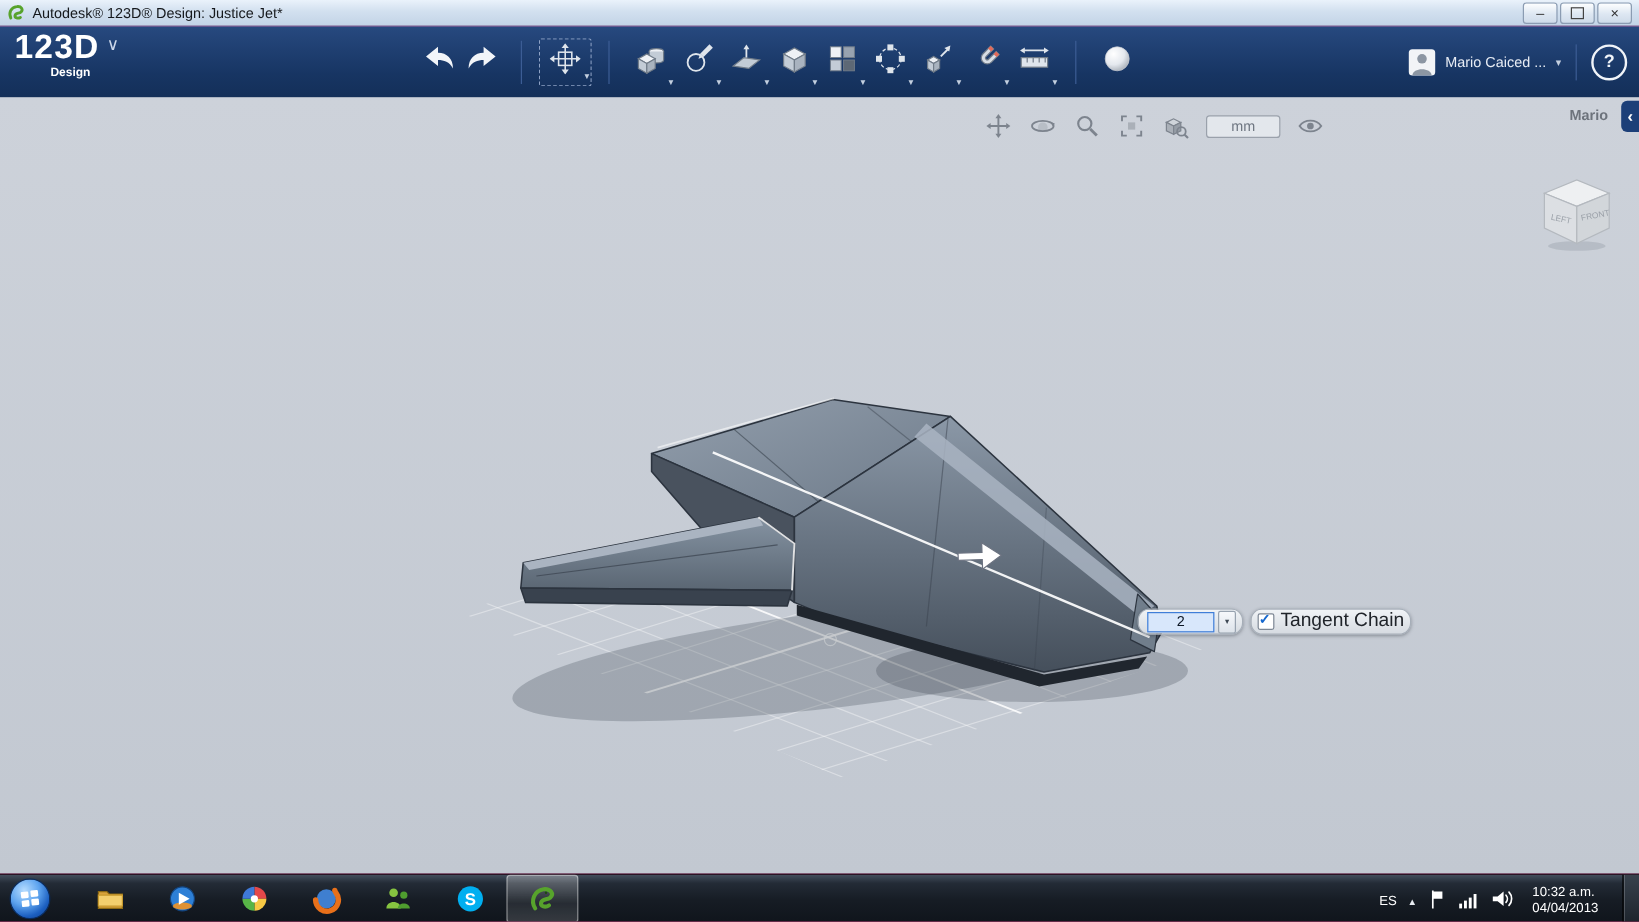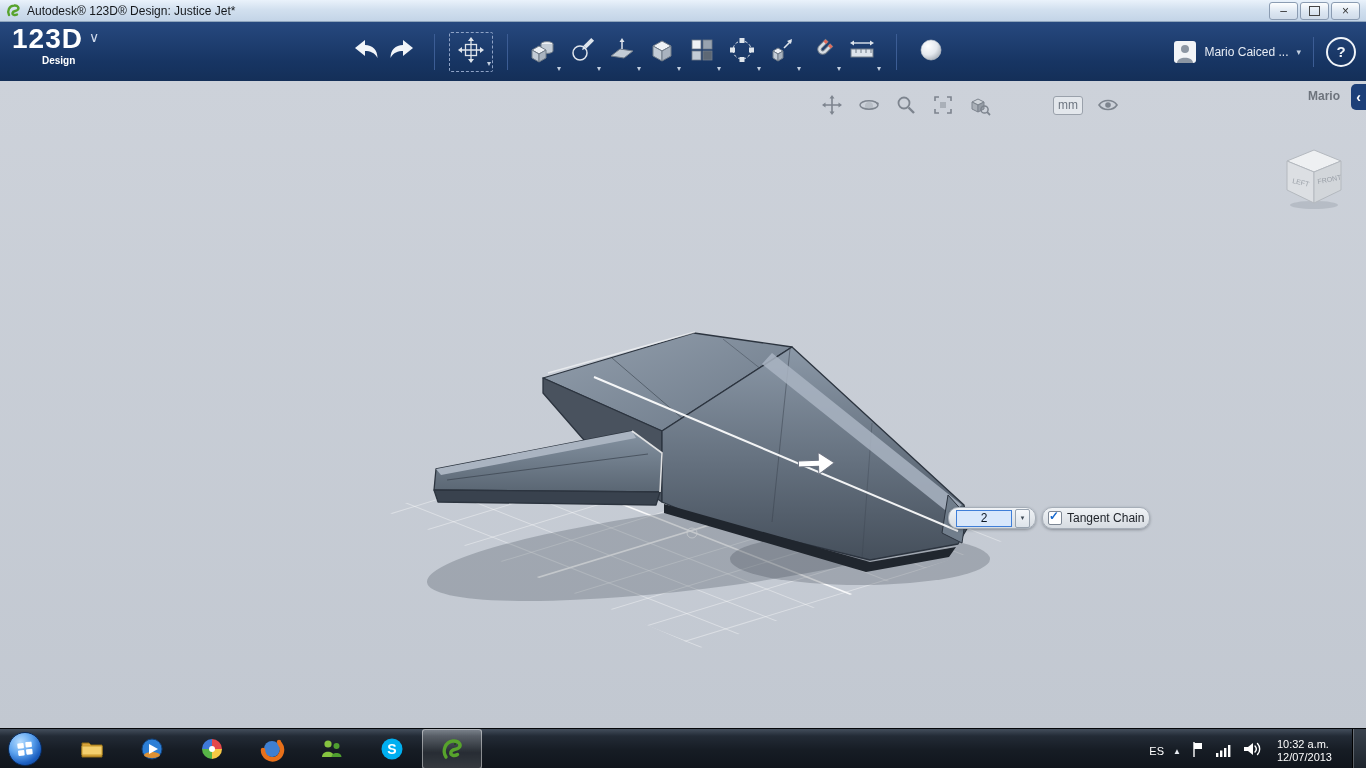--- a/index.html
+++ b/index.html
@@ -38,38 +38,38 @@
   .usep{width:1px;height:30px;background:#3c5d95;margin:0 4px;}
   .helpbtn{width:26px;height:26px;border:2px solid #f0f4f9;border-radius:50%;display:flex;align-items:center;justify-content:center;
     color:#f0f4f9;font-size:15px;font-weight:bold;cursor:pointer;}
 
   
   .viewport{position:absolute;top:81px;left:0;right:0;height:647px;
     background:linear-gradient(#cdd2da,#c2c8d1);overflow:hidden;}
   .scene{position:absolute;left:0;top:0;}
   .navbar{position:absolute;left:820px;top:12px;display:flex;align-items:center;gap:13px;}
   .navico{width:24px;height:24px;display:flex;align-items:center;justify-content:center;cursor:pointer;}
-  .unitchip{height:17px;padding:0 4px;border:1px solid #9aa1ab;border-radius:3px;background:#e3e7ec;
-    color:#6e7681;font-size:12px;display:flex;align-items:center;cursor:pointer;margin-left:48px;}
+  .unitchip{height:17px;padding:0 20px;border:1px solid #9aa1ab;border-radius:3px;background:#e3e7ec;
+    color:#6e7681;font-size:12px;display:flex;align-items:center;cursor:pointer;}
   .kits{position:absolute;top:8px;right:26px;color:#6d737c;font-weight:bold;font-size:12px;}
   .collapse{position:absolute;top:3px;right:0;width:15px;height:26px;background:#1c3f78;color:#fff;
     border-radius:5px 0 0 5px;display:flex;align-items:center;justify-content:center;font-size:14px;font-weight:bold;cursor:pointer;}
   .viewcube{position:absolute;top:60px;right:16px;width:74px;height:72px;cursor:pointer;}
 
   
   .popup{position:absolute;left:948px;top:426px;display:flex;gap:6px;align-items:center;}
   .pill{height:20px;background:linear-gradient(#f0f3f6,#d6dbe1);border:1px solid #a6aeb8;border-radius:10px;
     display:flex;align-items:center;padding:0 5px;box-shadow:0 1px 3px rgba(20,25,35,.35);}
   .pill .val{width:54px;height:15px;border:1px solid #3f7ed8;background:#d8e7fb;color:#0c1624;
     font-size:12px;text-align:center;padding:0;margin:0 3px 0 2px;font-family:"Liberation Sans",sans-serif;}
   .dropbtn{width:13px;height:17px;background:linear-gradient(#f6f8fb,#dde3ea);border:1px solid #98a3b0;border-radius:2px;
     display:flex;align-items:center;justify-content:center;font-size:7px;color:#3d4854;cursor:pointer;}
   .cb{width:12px;height:12px;border:1px solid #7d8794;border-radius:2px;background:#fff;position:relative;margin-right:5px;cursor:pointer;}
   .cb .chk{position:absolute;top:-3px;left:0;font-size:12px;font-weight:bold;color:#1668ce;}
-  .cblabel{font-size:12px;color:#20242a;white-space:nowrap;}
+  .cblabel{font-size:16px;color:#20242a;white-space:nowrap;}
 
   
   .taskbar{position:absolute;left:0;right:0;bottom:0;height:40px;
     background:linear-gradient(#434e5c 0%,#232b36 18%,#161c24 55%,#10151c 100%);border-top:1px solid #05070a;box-sizing:border-box;}
   .startorb{position:absolute;left:8px;top:3px;width:34px;height:34px;border-radius:50%;
     background:radial-gradient(circle at 35% 28%,#b5dcff 0%,#5ea4ef 40%,#1c5fc0 70%,#0c3a85 100%);
     border:1px solid #0a2c5e;display:flex;align-items:center;justify-content:center;cursor:pointer;box-sizing:border-box;}
   .taskicons{position:absolute;left:62px;top:0;height:40px;display:flex;}
   .taskbtn{width:60px;height:40px;display:flex;align-items:center;justify-content:center;border-radius:3px;cursor:pointer;}
   .taskbtn.active{background:linear-gradient(rgba(255,255,255,.30),rgba(255,255,255,.08) 60%,rgba(255,255,255,.16));
@@ -504,19 +504,19 @@
             <rect x="5" y="10.5" width="2.4" height="6.5"></rect>
         <rect x="9" y="8" width="2.4" height="9"></rect>
             <rect x="13" y="5" width="2.4" height="12"></rect>
           </svg></span>
       <span><svg width="20" height="18" viewBox="0 0 20 18">
         <polygon points="2,7 6,7 11,3 11,15 6,11 2,11" fill="#ffffff"></polygon>
         <path d="M13,6 a4.5,4.5 0 0 1 0,6 M15.5,3.5 a8,8 0 0 1 0,11" stroke="#ffffff" stroke-width="1.4" fill="none" stroke-linecap="round"></path>
           </svg></span>
       <div class="clock">
         <div>10:32 a.m.</div>
-        <div>12/07/2013</div>
+        <div>04/04/2013</div>
       </div>
     </div>
     <div class="showdesk"></div>
   </div>
 
 </div>
 
 </body></html>

